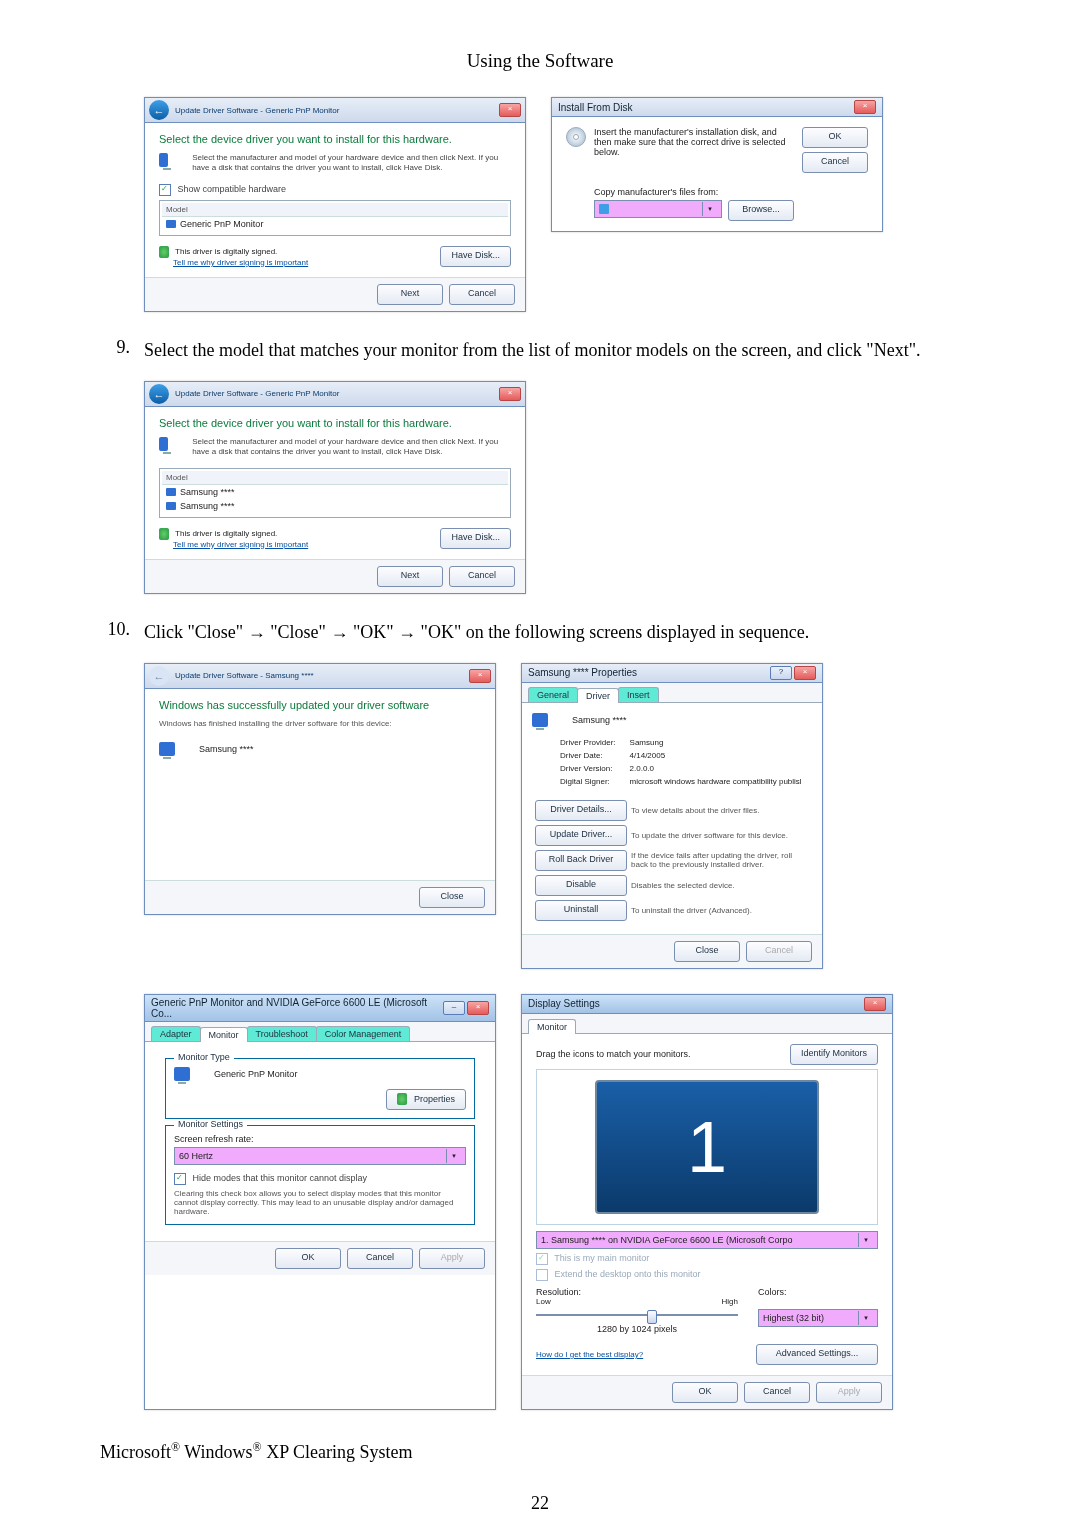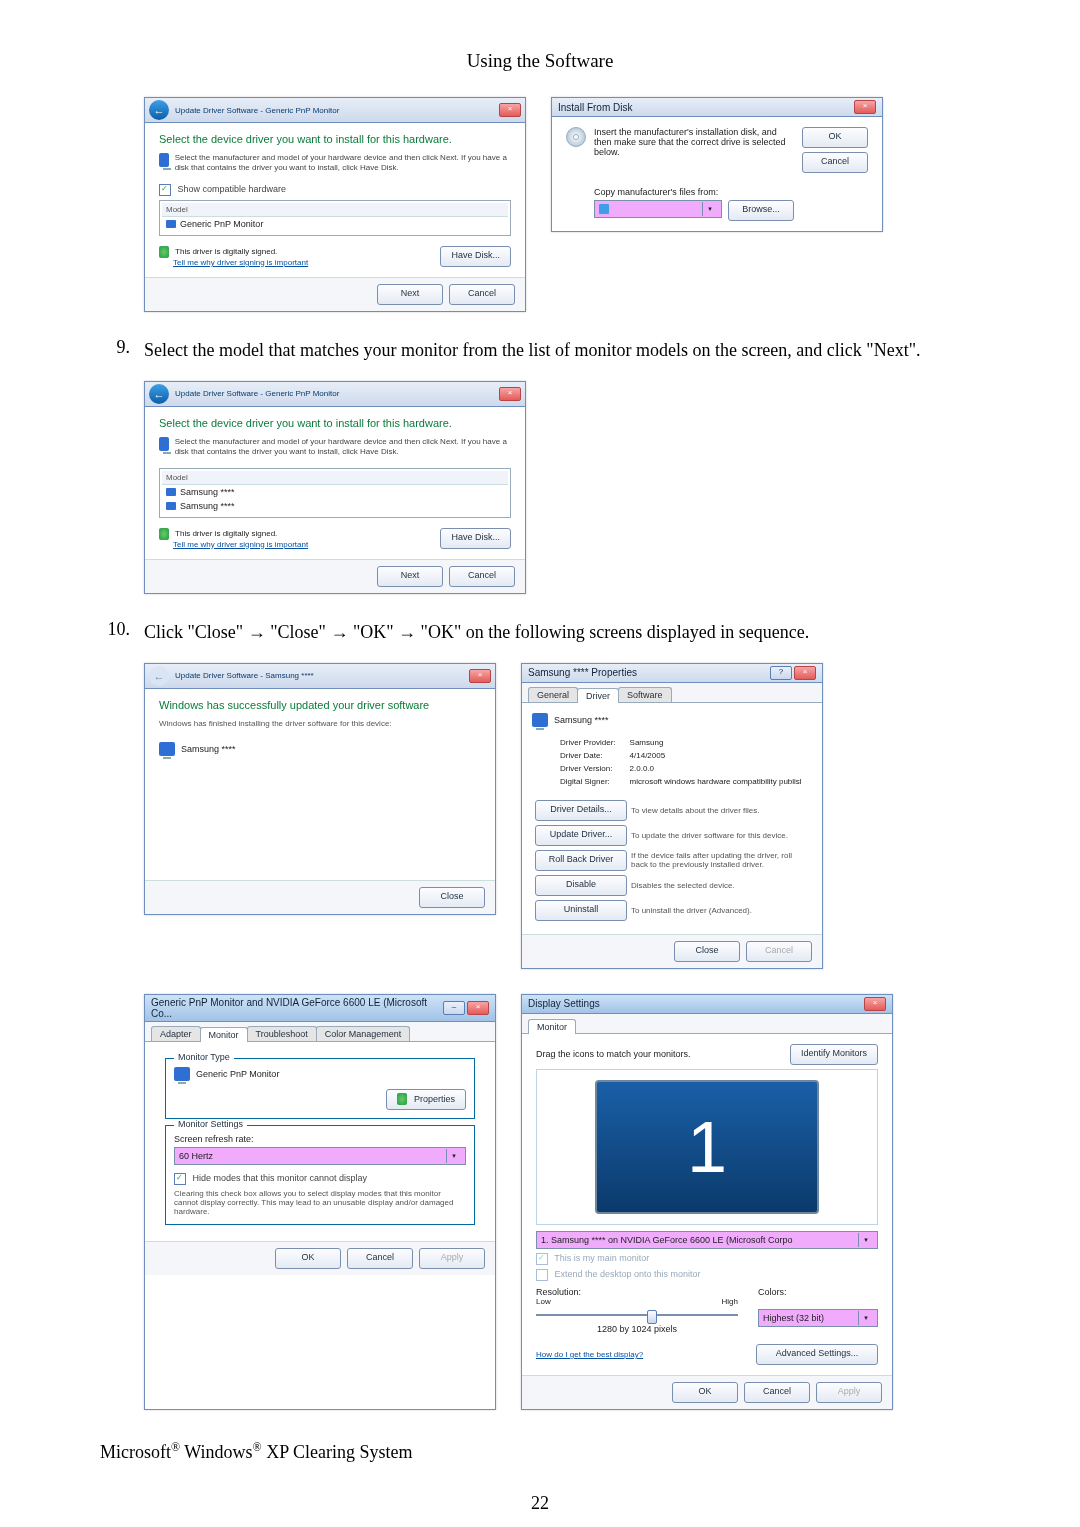--- a/index.html
+++ b/index.html
@@ -101,21 +101,21 @@
   }
   .subtext {
     font-size: 8px;
     color: #444;
     margin: 2px 0 8px 24px;
     line-height: 1.3;
   }
   .iconbox {
     display: inline-flex;
     align-items: flex-start;
-    gap: 6px;
+    gap: 24px;
   }
   .blue-monitor-icon {
     width: 16px;
     height: 14px;
     background: #2f6fd4;
     border-radius: 2px;
     position: relative;
   }
   .blue-monitor-icon::after{
     content:""; position:absolute; bottom:-3px; left:4px; width:8px; height:2px; background:#8aa;
@@ -197,21 +197,21 @@
     width:14px;height:14px;border-left:1px solid #7a8fb0;display:flex;align-items:center;justify-content:center;font-size:7px;
   }
 
   
   .tabstrip{
     display:flex;border-bottom:1px solid #9ab;padding:4px 6px 0 6px;gap:0;
     background:#f4f6fa;
     font-size:9px;
   }
   .tab{
-    border:1px solid #9ab;border-bottom:none;padding:2px 8px;background:#e5e5e5;margin-right:-1px;border-radius:3px 3px 0 0;color:#234;
+    border:1px solid #9ab;border-bottom:none;padding:2px 8px;background:#5eead4;margin-right:-1px;border-radius:3px 3px 0 0;color:#234;
   }
   .tab.active{background:#fff;position:relative;top:1px;}
 
   .props-list{font-size:8px;}
   .props-list td{padding:1px 6px;vertical-align:top;}
   .props-btns .btn{min-width:70px;text-align:center;}
   .props-help{font-size:8px;color:#555;margin-left:8px;}
 
   .group-box{
     border:1px solid #0369a1;margin:6px;padding:8px;font-size:9px;position:relative;
@@ -414,21 +414,21 @@
       <div class="titlebar-plain">
         <span>Samsung **** Properties</span>
         <div class="winbtns">
           <div class="winbtn">?</div>
           <div class="winbtn red">×</div>
         </div>
       </div>
       <div class="tabstrip">
         <div class="tab">General</div>
         <div class="tab active">Driver</div>
-        <div class="tab">Software</div>
+        <div class="tab">Insert</div>
       </div>
       <div class="dialog-body" style="padding:10px;">
         <div class="iconbox" style="margin-bottom:8px;">
           <div class="blue-monitor-icon"></div>
           <div style="font-size:9px;padding-top:2px;">Samsung ****</div>
         </div>
         <table class="props-list" style="margin-left:20px;">
           <tbody>
               <tr>
                 <td>Driver Provider:</td>

